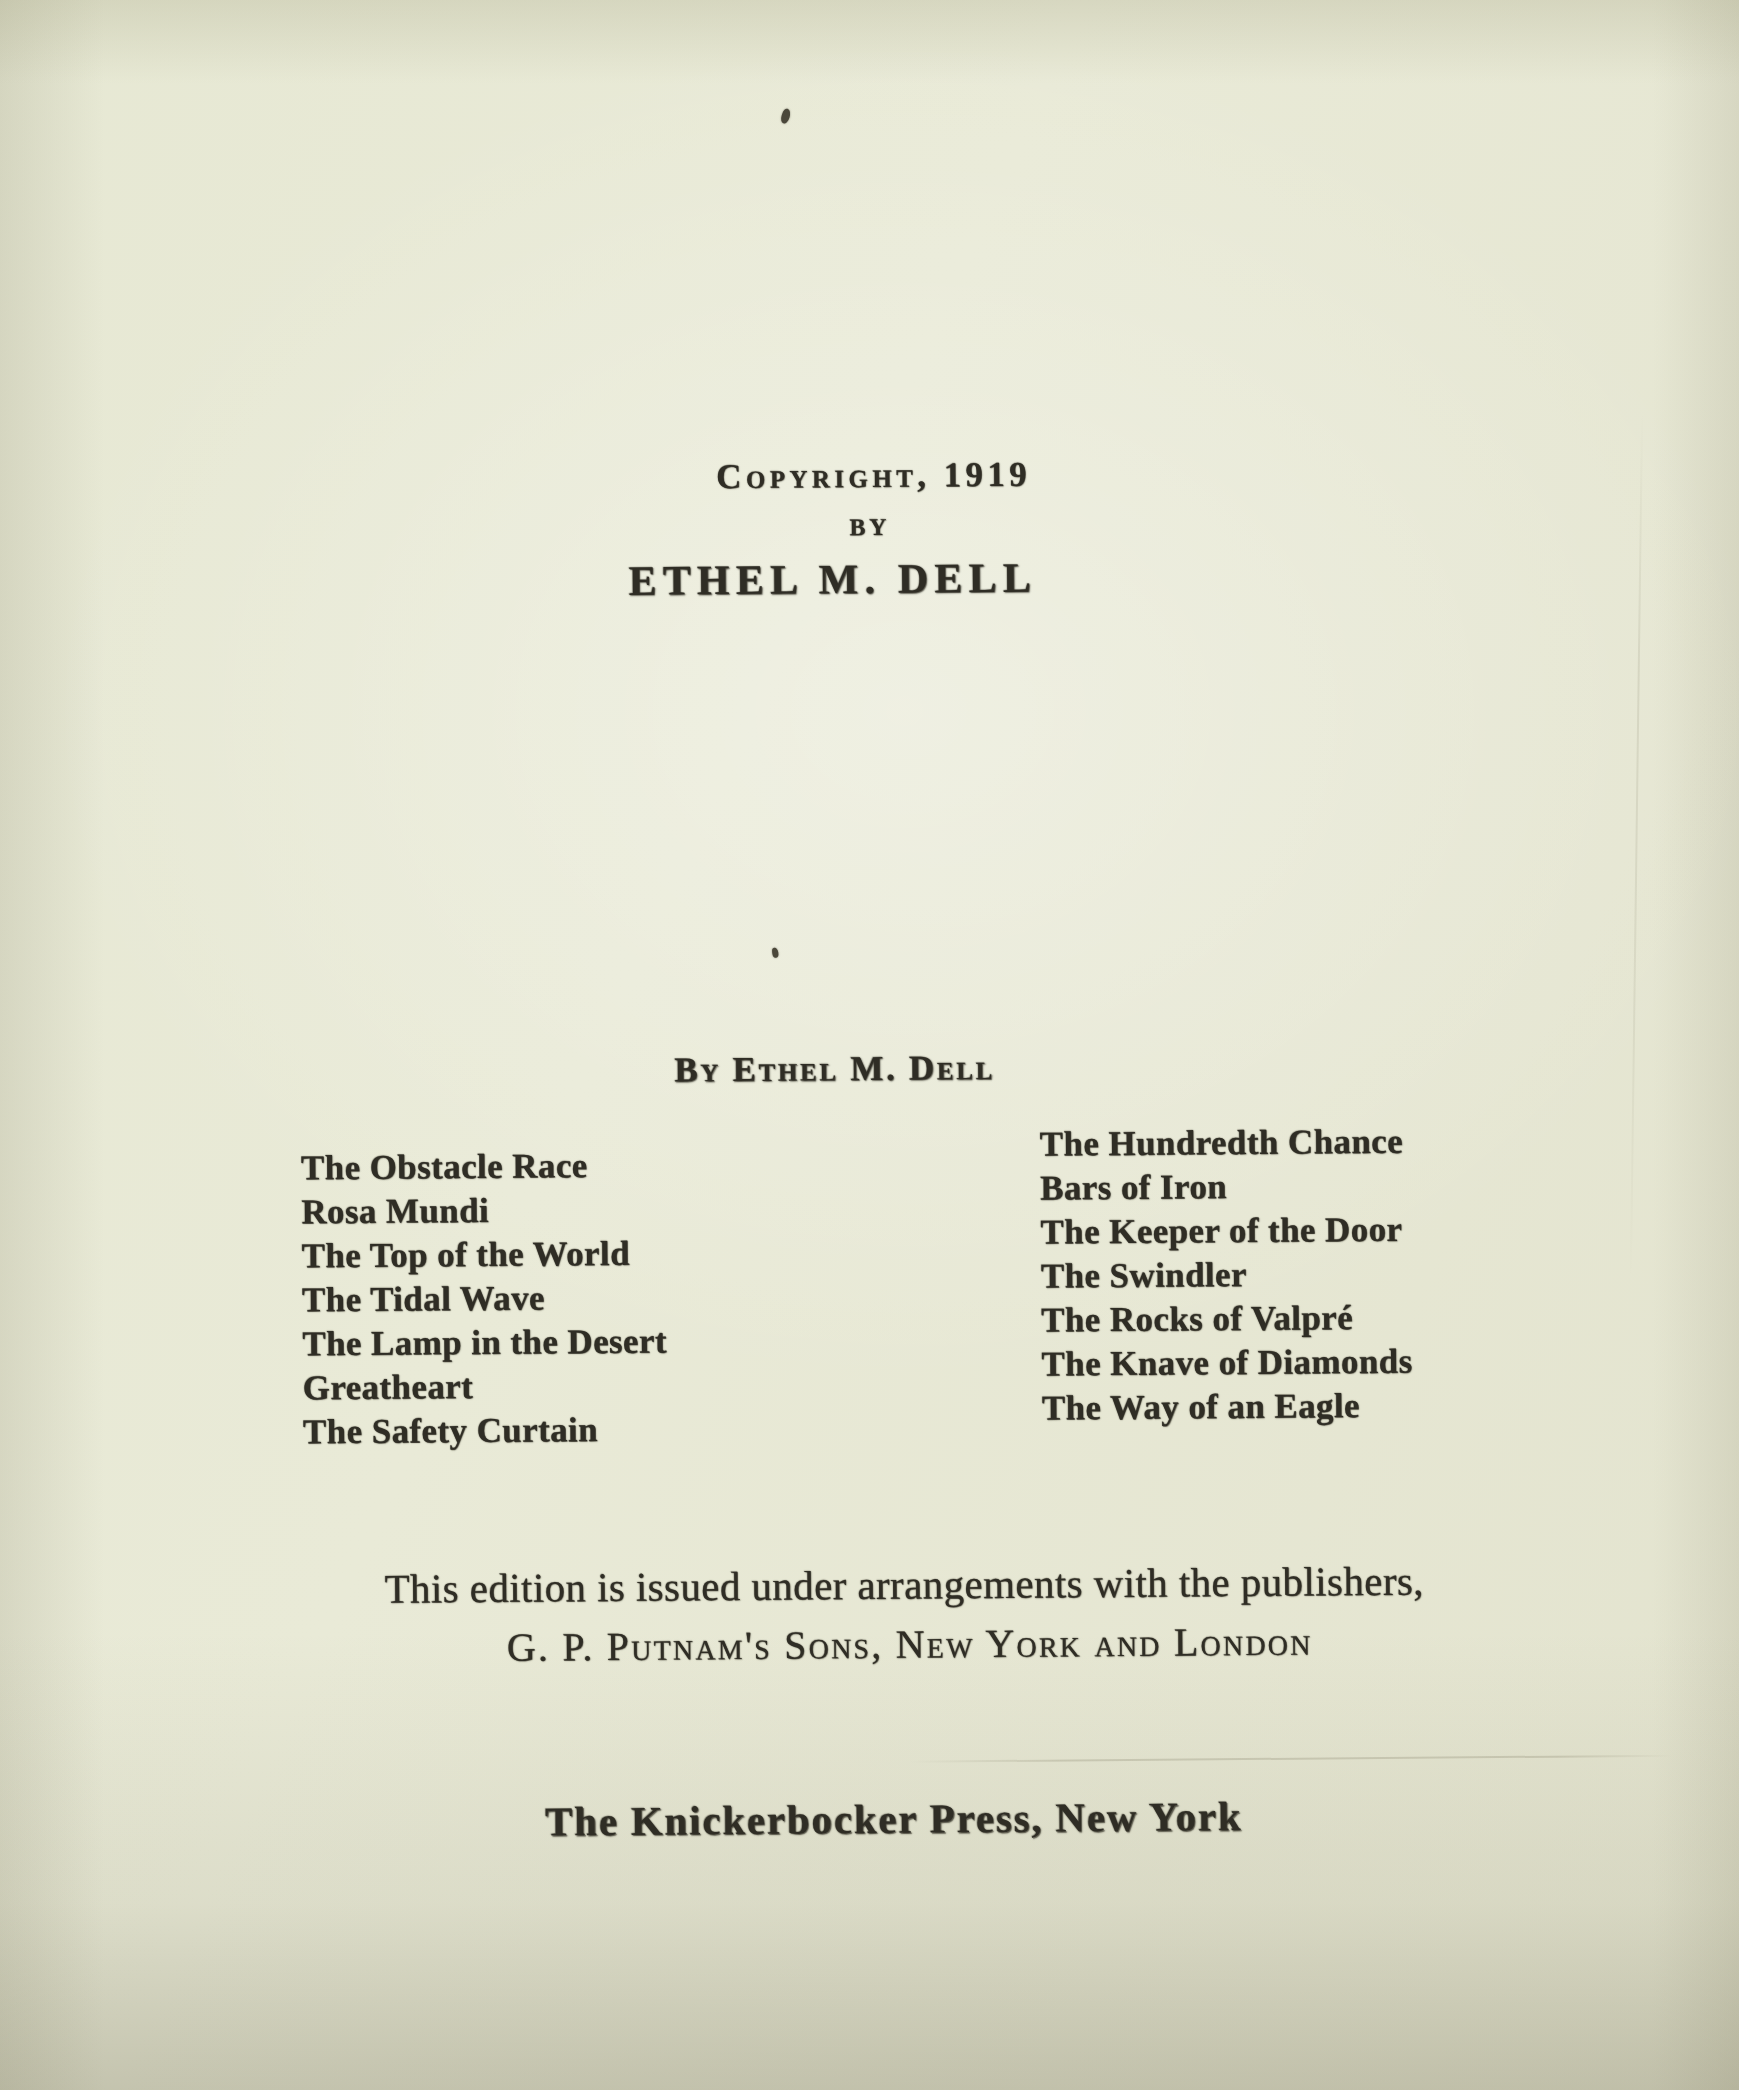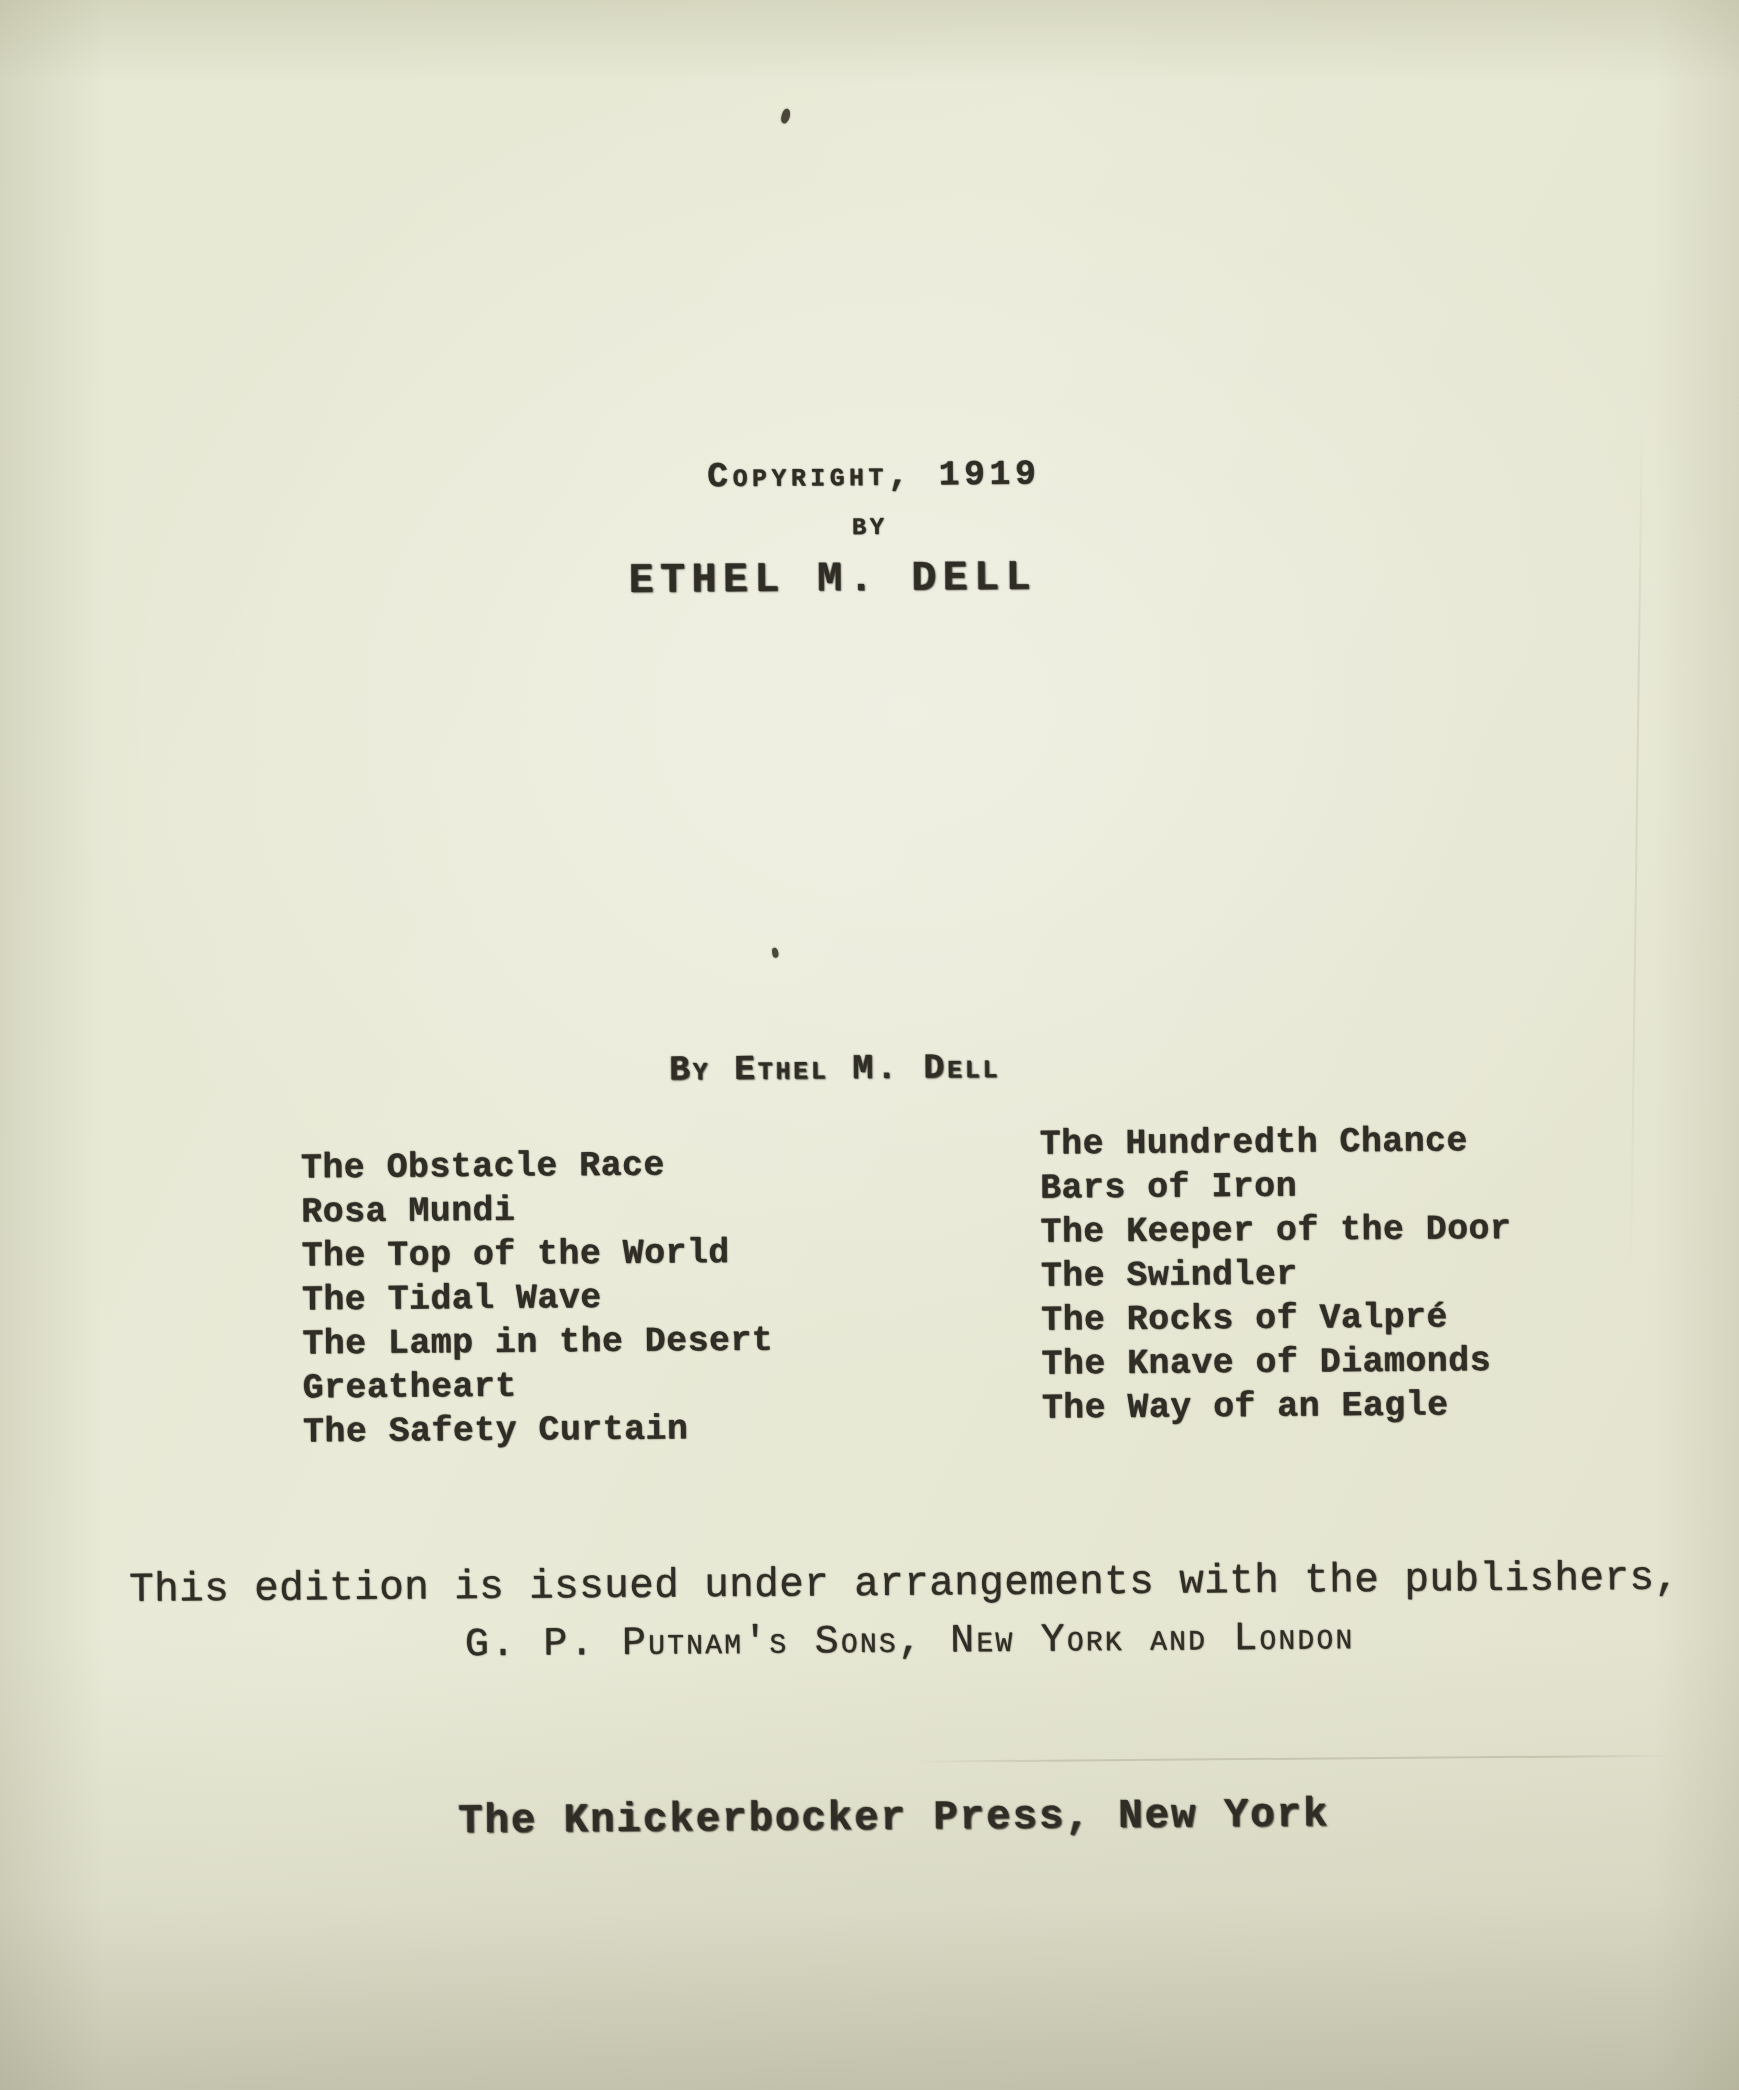--- a/index.html
+++ b/index.html
@@ -8,21 +8,21 @@
     width:1740px;height:2091px;
     overflow:hidden;
     background-color:#e9ead7;
     background-image:
       radial-gradient(ellipse 1241px 975px at 52% 34%, rgba(255,255,255,0.30), rgba(255,255,255,0) 70%),
       linear-gradient(to bottom, rgba(150,148,112,0.22) 0%, rgba(150,148,112,0) 4%),
       linear-gradient(to top, rgba(110,106,80,0.30) 0%, rgba(110,106,80,0.10) 9%, rgba(110,106,80,0) 22%),
       linear-gradient(to right, rgba(120,116,88,0.16) 0%, rgba(120,116,88,0) 6%),
       linear-gradient(to left, rgba(120,116,88,0.14) 0%, rgba(120,116,88,0) 5%),
       linear-gradient(115deg, rgba(228,230,208,0.5) 0%, rgba(233,234,215,0.2) 40%, rgba(215,214,190,0.35) 100%);
-    font-family:Liberation Mono, monospace;
+    font-family:Liberation Serif, serif;
     color:#2f2d25;
   }
   .tilt{position:absolute;inset:0;transform:rotate(-0.45deg);transform-origin:50% 50%;}
   .ink{
     color:#2f2d25;
     text-shadow:0.5px 0.5px 1.2px rgba(48,45,34,0.75), -0.4px -0.4px 1px rgba(48,45,34,0.45);
   }
   
   .copyright-block{position:absolute;top:456px;left:417px;width:887px;text-align:center;}
   .copyright-line1{

